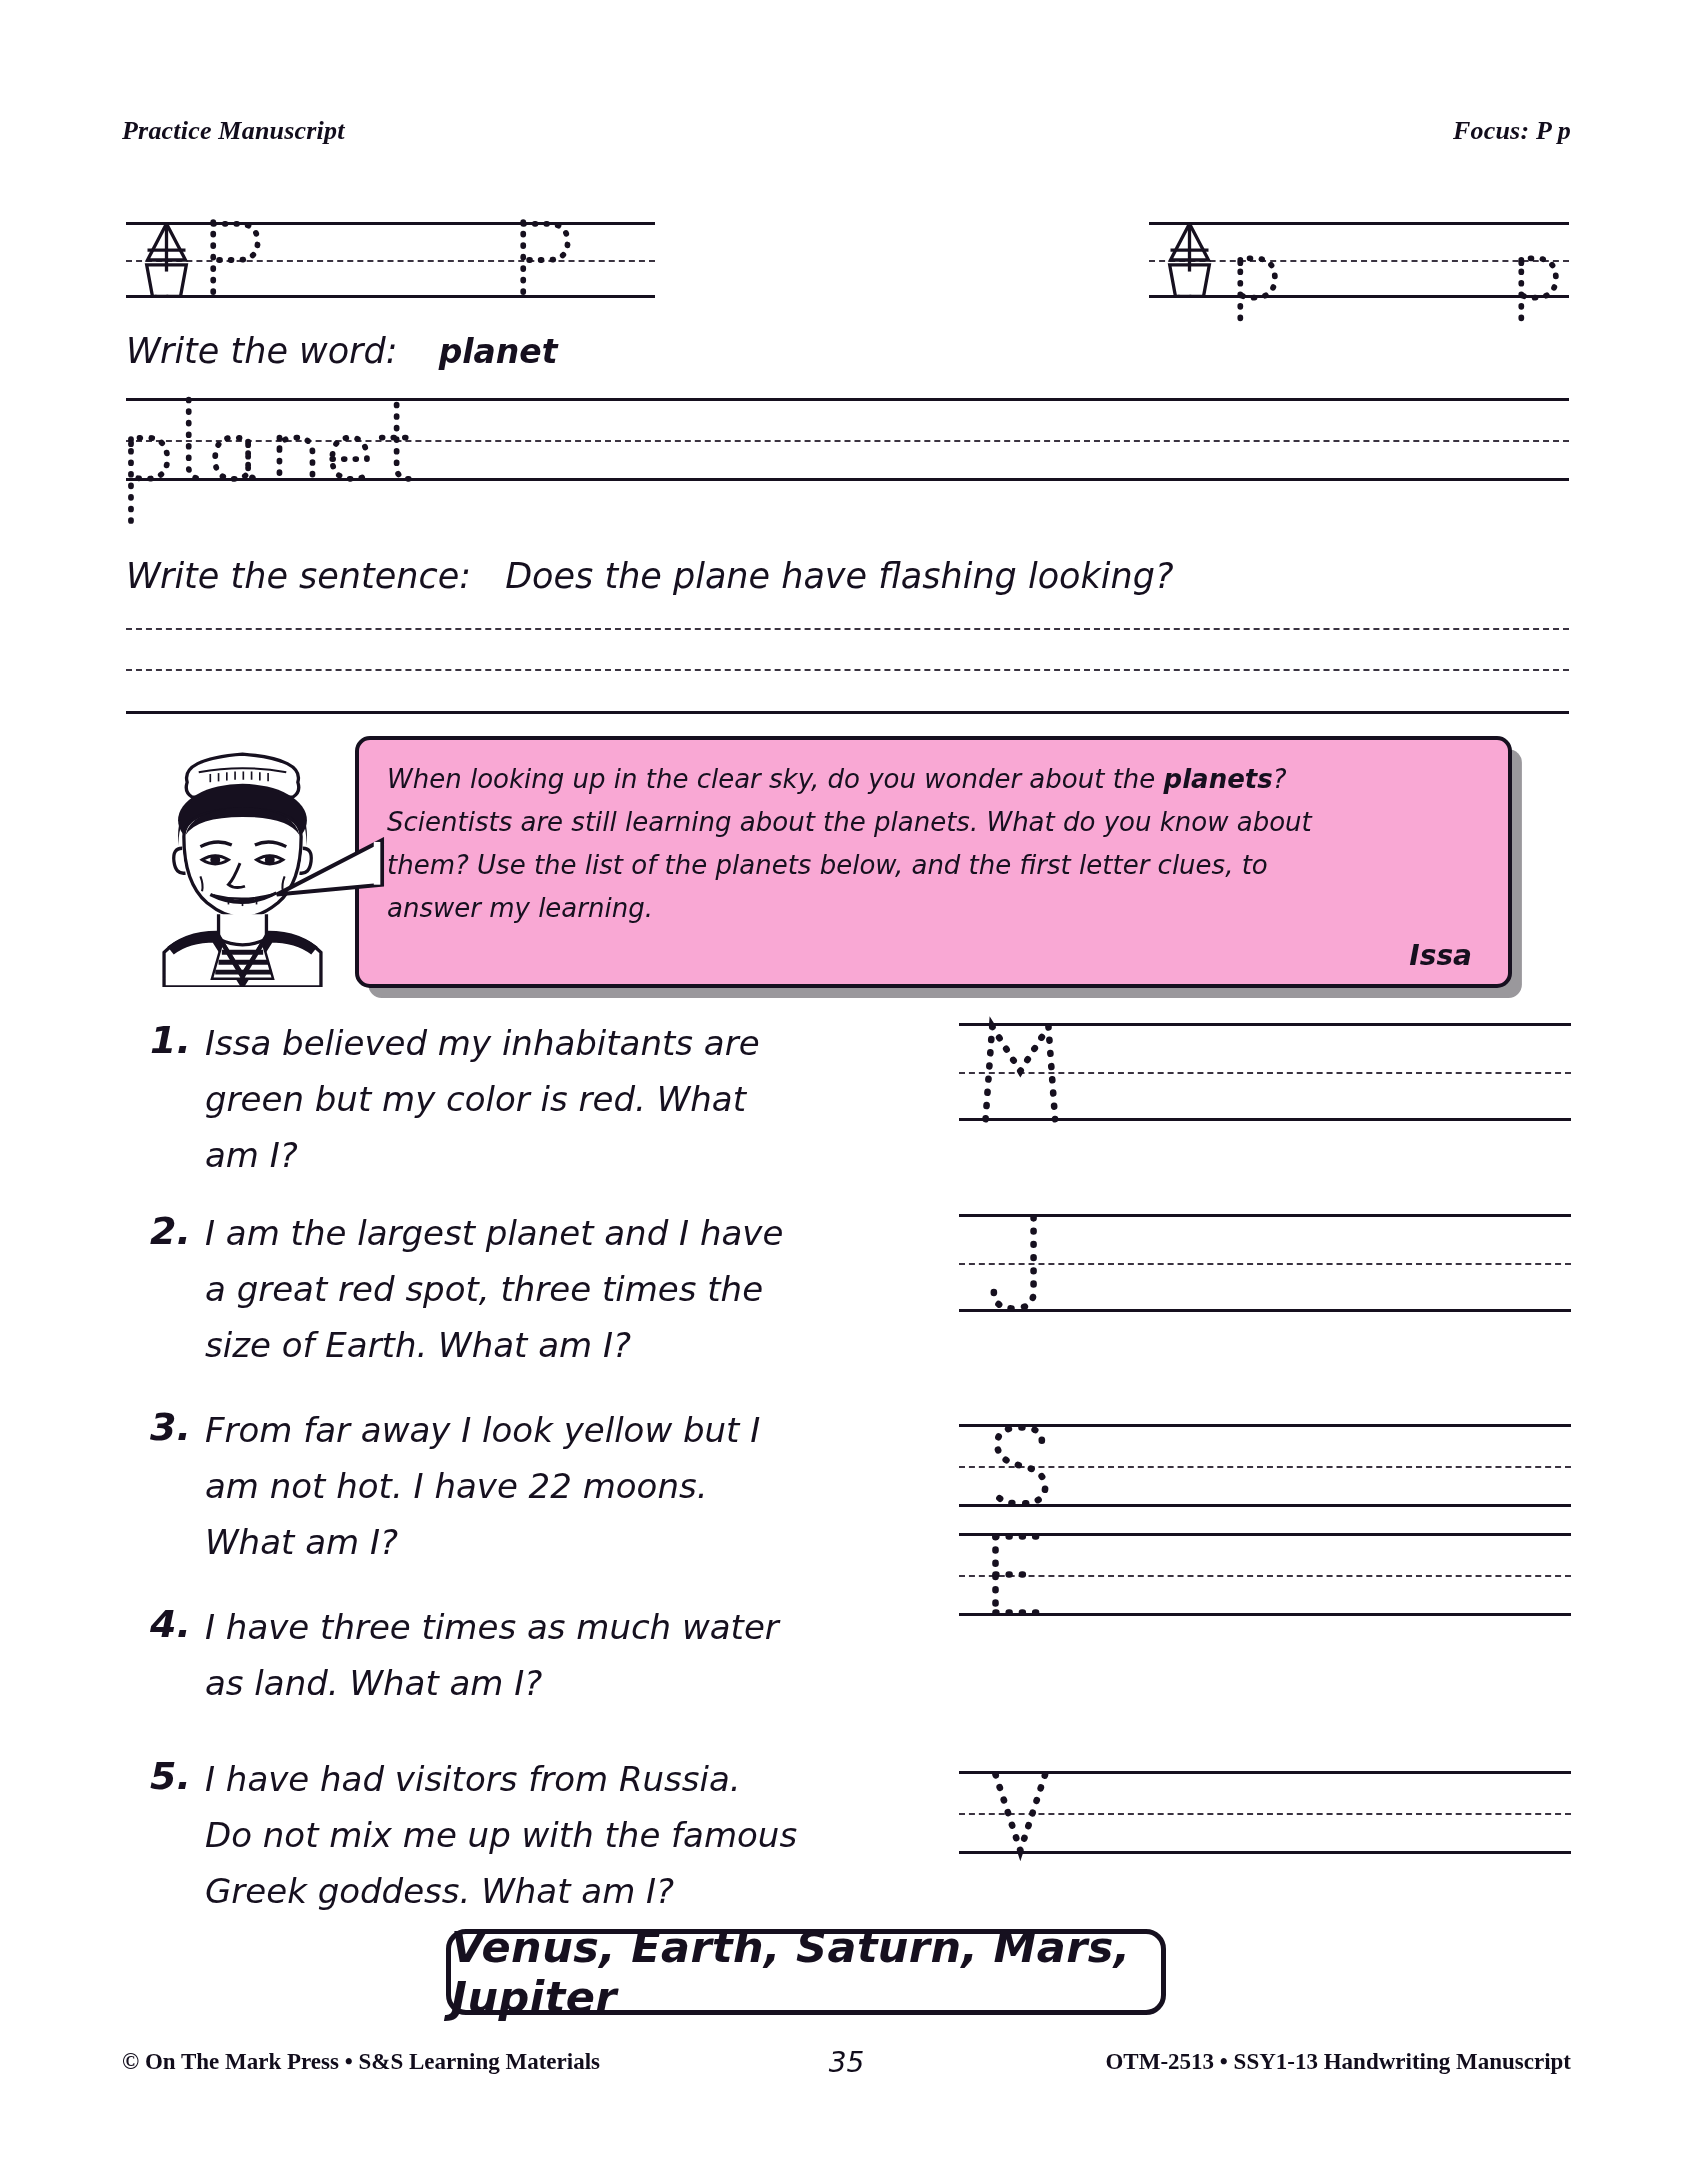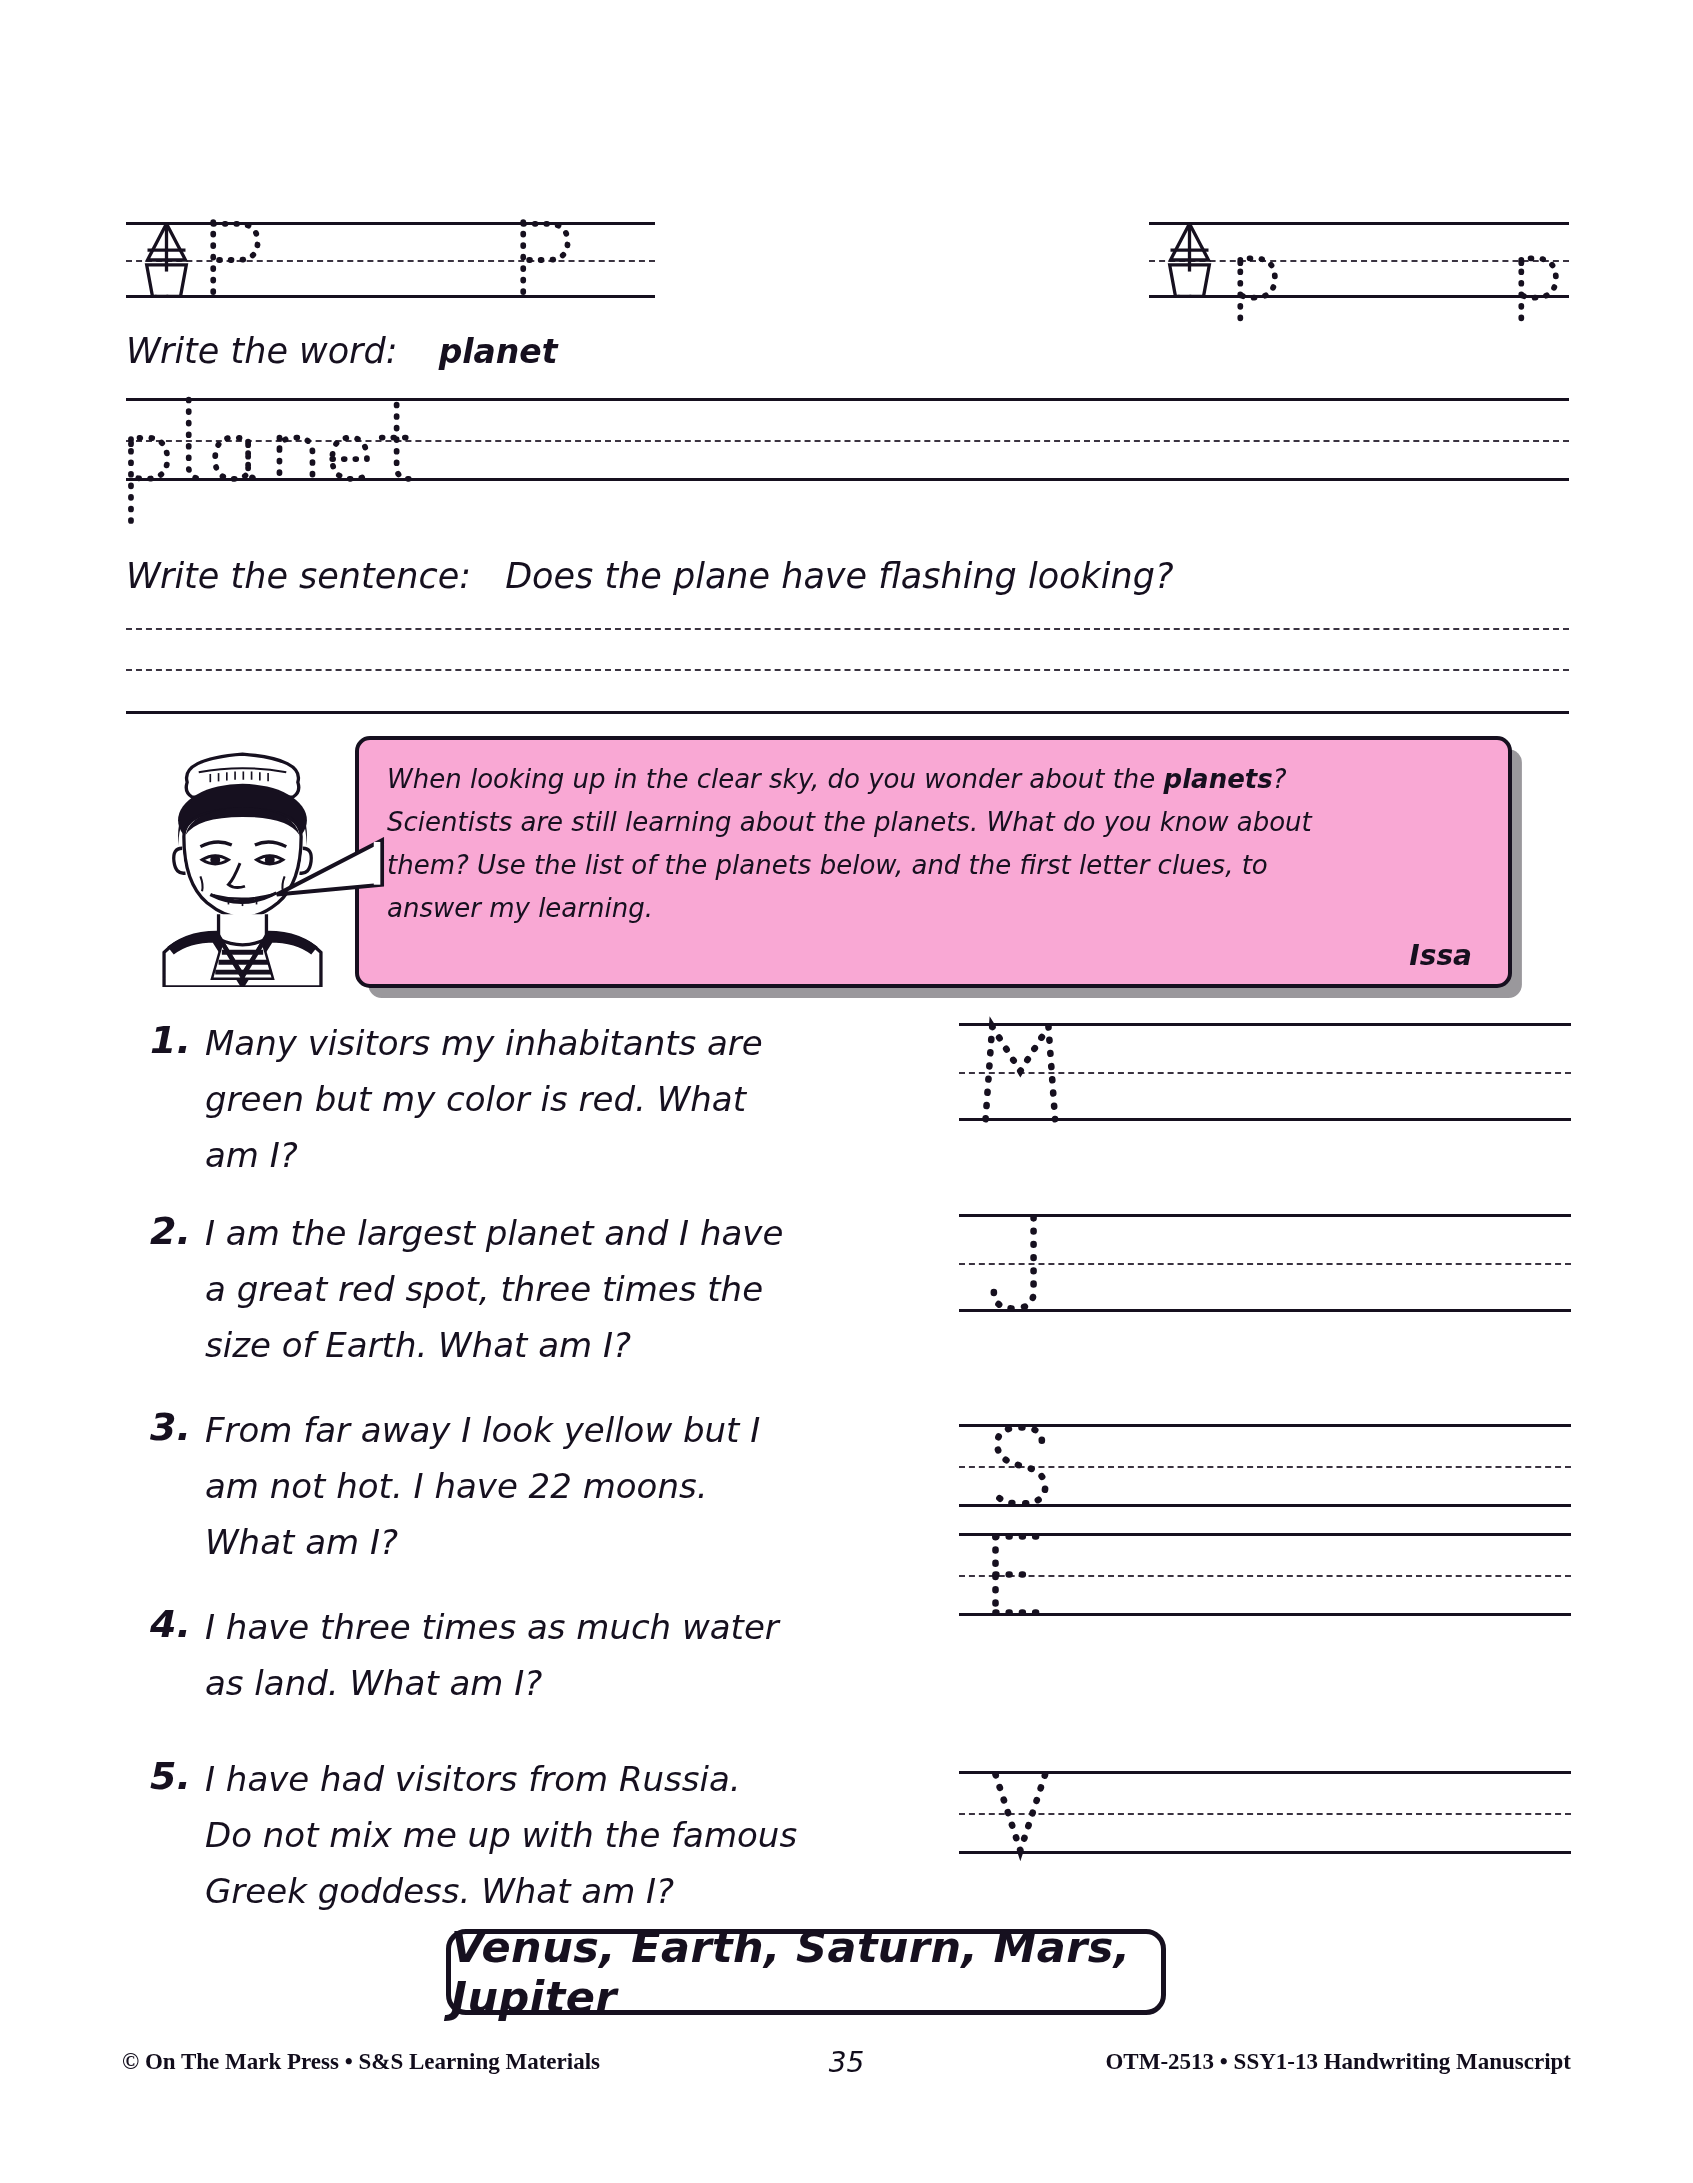--- a/index.html
+++ b/index.html
@@ -242,20 +242,24 @@
   }
   .footer .fl { position: absolute; left: 0; top: 0; white-space: nowrap; }
   .footer .fc { position: absolute; left: 50%; transform: translateX(-50%); top: -3.3px; font-weight: normal; font-size: 28px; font-family: "DejaVu Sans", sans-serif; font-style: italic;}
   .footer .fr { position: absolute; right: 0; top: 0; white-space: nowrap; }
 </style>
 </head>
 <body>
 
 <div class="page">
 
+  <div class="hdr">
+    <div class="hdr-left">Practice Manuscript</div>
+    <div class="hdr-right">Focus:  P p</div>
+  </div>
 
 
   <div class="band" style="left:126px; top:222px; width:529px; height:76px;">
     <div class="topline"></div>
     <div class="midline"></div>
     <div class="baseline"></div>
 
     <div class="startmark">
       <svg width="71" height="76" viewBox="0 0 86 92">
         <path d="M43 2 L66 46 L20 46 Z" fill="none" stroke="#16101f" stroke-width="4"></path>
@@ -427,21 +431,21 @@
       </div>
       <div>Scientists are still learning about the planets.  What do you know about</div>
       <div>them?  Use the list of the planets below, and the first letter clues, to</div>
       <div>answer my learning.</div>
     </div>
     <div class="bubble-sign">Issa</div>
   </div>
 
   <div class="qnum" style="left:141px; top:1018px;">1.</div>
   <div class="qtext" style="left:205px; top:1015px;">
-    <div>Many visitors my inhabitants are</div>
+    <div>Issa believed my inhabitants are</div>
     <div>green but my color is red.  What</div>
     <div>am I?</div>
   </div>
   <div class="band" style="left:959px; top:1023px; width:612px; height:98px;">
     <div class="topline"></div>
     <div class="midline"></div>
     <div class="baseline"></div>
     <div class="trace" style="left:15px;">
       <svg width="91" height="98" viewBox="0 0 110 118">
         <path d="M14 116 L22 4 L56 58 L90 4 L98 116" fill="none" stroke="#16101f" stroke-width="8" stroke-linecap="round" stroke-dasharray="1 15"></path>

